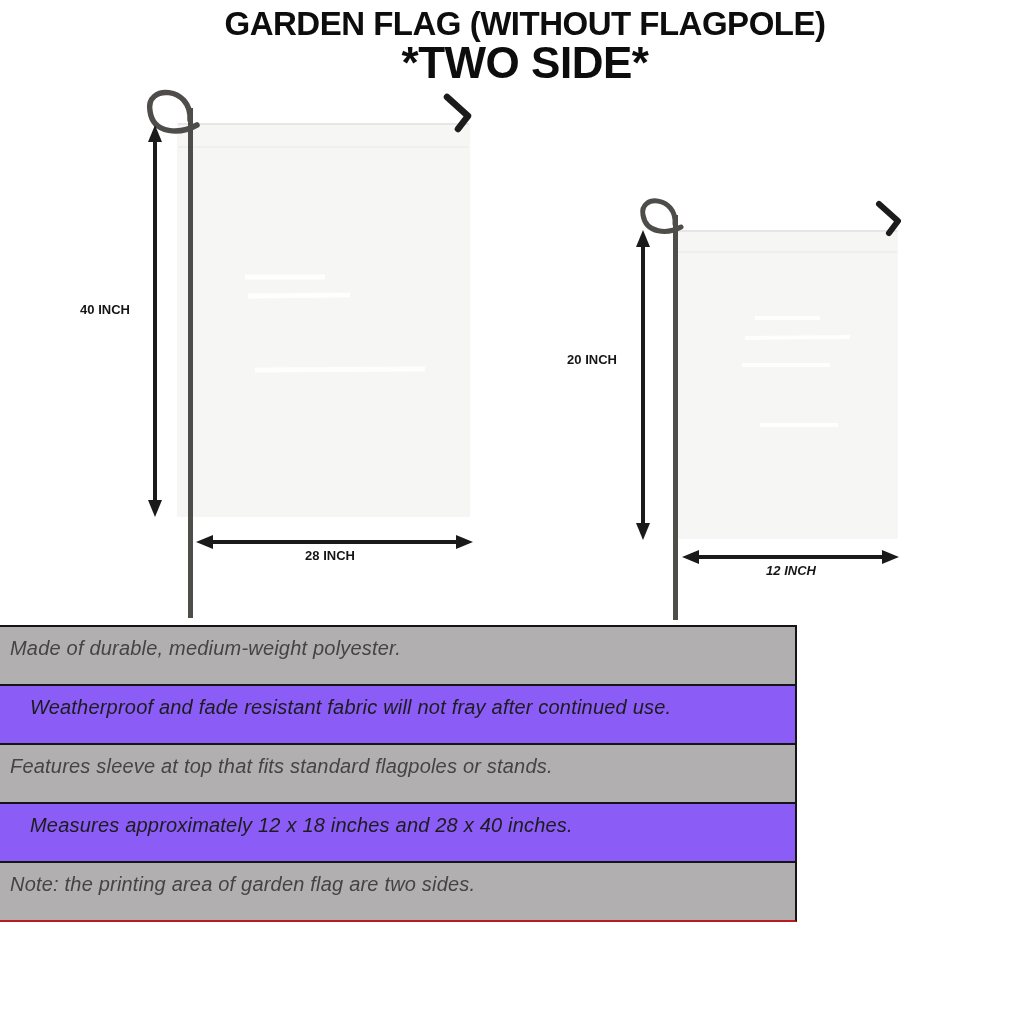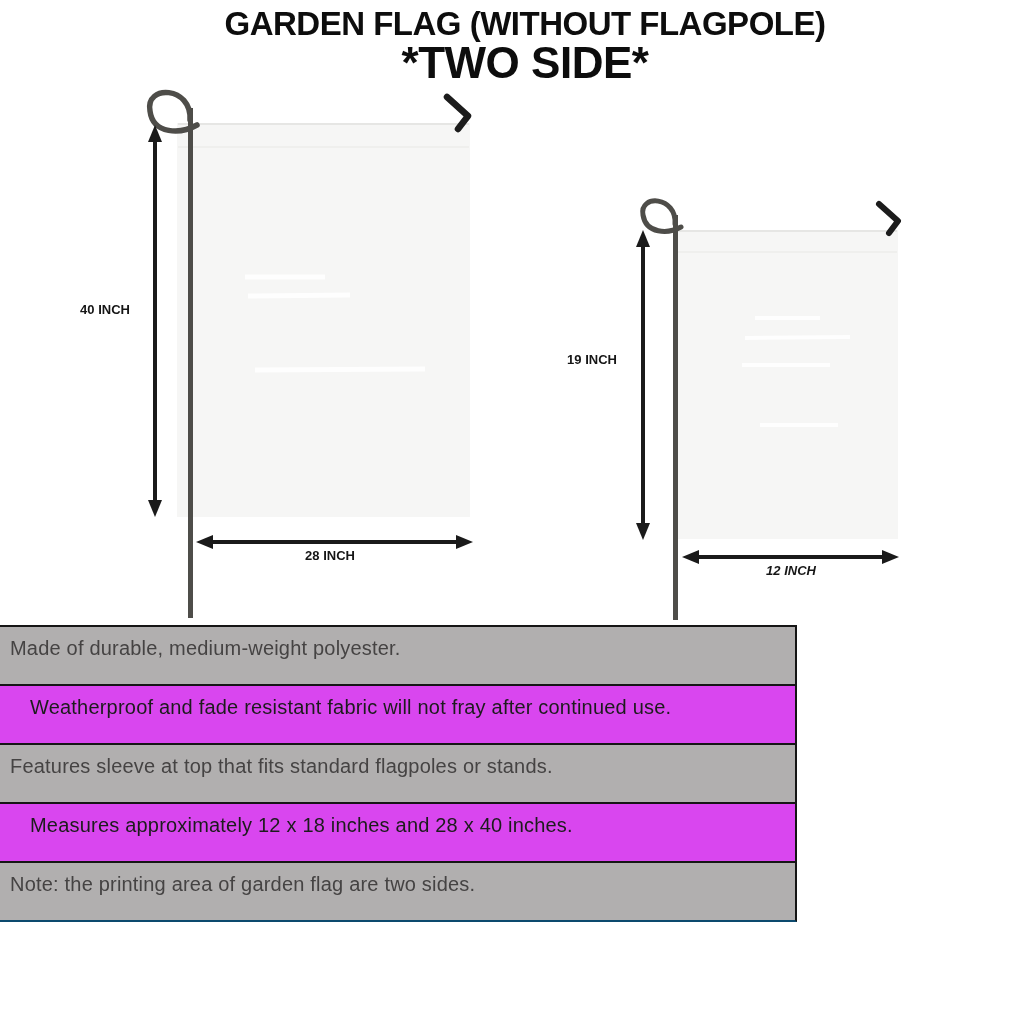--- a/index.html
+++ b/index.html
@@ -30,34 +30,35 @@
   }
   .lbl-40{left:40px;top:302px;width:130px;}
   .lbl-18{left:527px;top:352px;width:130px;}
   .lbl-28{left:265px;top:548px;width:130px;}
   .lbl-12{left:726px;top:563px;width:130px;font-style:italic;}
   
   .features{
     position:absolute;left:0;top:625px;width:795px;
     border-top:2px solid #151515;
     border-right:2px solid #151515;
-    border-bottom:2px solid #0c4a6e;
+    border-bottom:2px solid #b91c1c;
+    font-style:italic;
   }
   .feature-row{
     height:49px;
     padding:8px 8px 0 10px;
     font-size:20px;
     letter-spacing:0.2px;
     line-height:26px;
   }
   .feature-row.shaded{
     background:#b1afaf;color:#454343;
   }
   .feature-row.plain{
-    background:#d946ef;color:#1c1c1c;padding-left:30px;
+    background:#8b5cf6;color:#1c1c1c;padding-left:30px;
   }
   .feature-row + .feature-row{border-top:2px solid #151515;}
 </style>
 </head>
 <body>
 
 <div class="canvas">
 
   <div class="title-wrap">
     <div class="title-line1">GARDEN FLAG (WITHOUT FLAGPOLE)</div>
@@ -122,21 +123,21 @@
 
       <g>
         <line x1="692" y1="557" x2="889" y2="557" stroke="#1a1a1a" stroke-width="4"></line>
         <polygon points="682,557 699,550 699,564" fill="#1a1a1a"></polygon>
         <polygon points="899,557 882,550 882,564" fill="#1a1a1a"></polygon>
       </g>
     </g>
   </svg>
 
   <div class="dim-label lbl-40">40 INCH</div>
-  <div class="dim-label lbl-18">19 INCH</div>
+  <div class="dim-label lbl-18">20 INCH</div>
   <div class="dim-label lbl-28">28 INCH</div>
   <div class="dim-label lbl-12">12 INCH</div>
 
   <div class="features">
     <div class="feature-row shaded">
       <span>Made of durable, medium-weight polyester.</span>
     </div>
     <div class="feature-row plain">
       <span>Weatherproof and fade resistant fabric will not fray after continued use.</span>
     </div>

